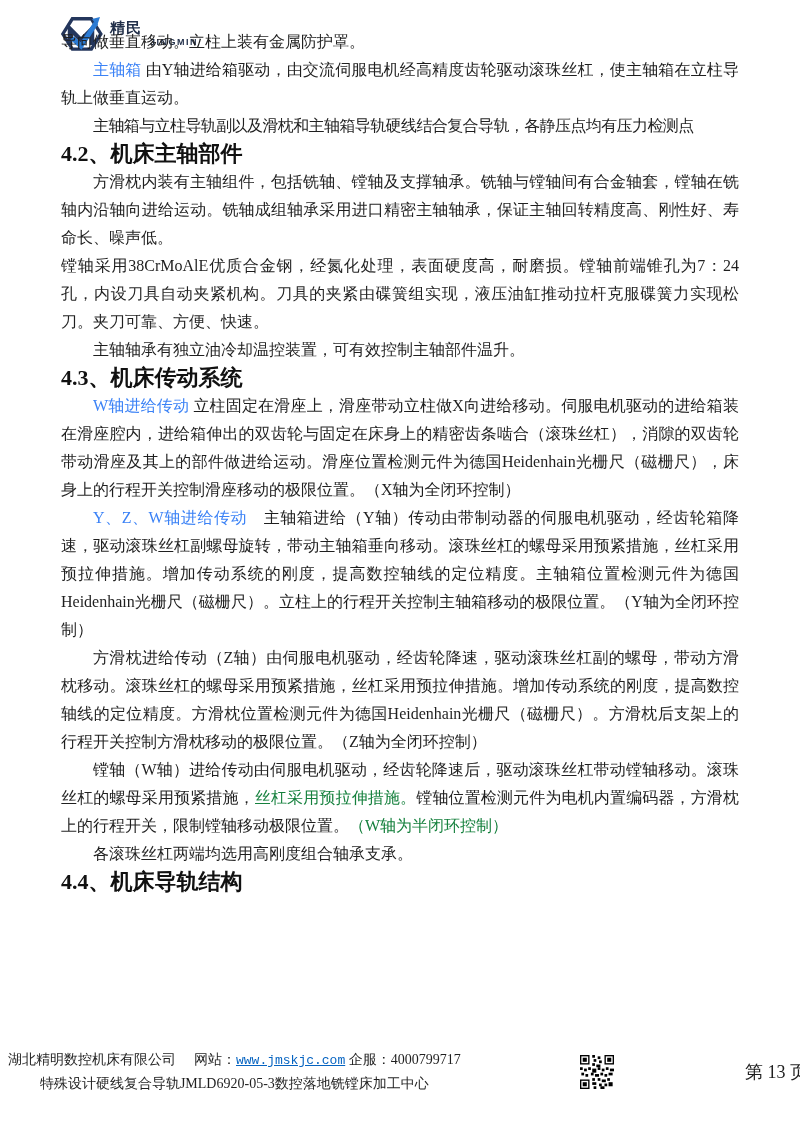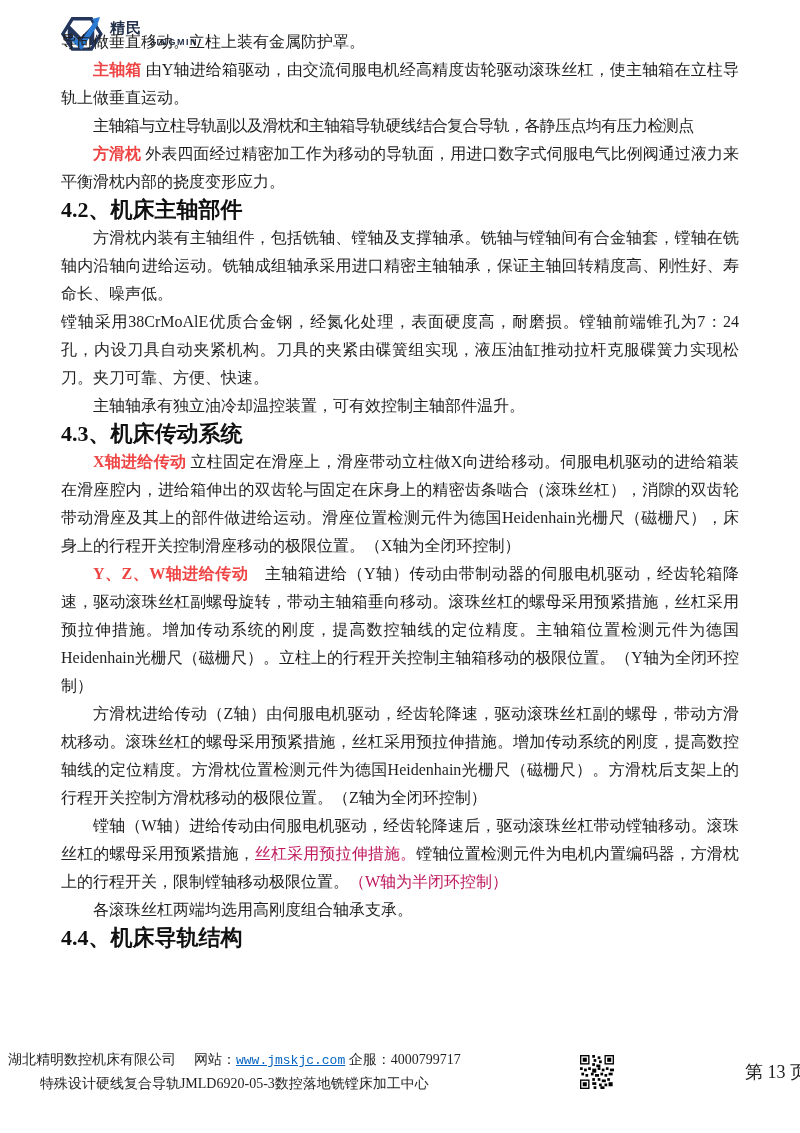--- a/index.html
+++ b/index.html
@@ -29,22 +29,22 @@
     font-size:16px;line-height:28px;
     text-align:justify;
   }
   .content p{margin:0;text-indent:2em;}
   .content p.noindent{text-indent:0;}
   .content p.tight{letter-spacing:-0.6px;}
   .content h2{
     margin:0;font-size:22px;line-height:28px;font-weight:bold;color:#111;
     text-align:left;
   }
-  .content b{font-weight:bold;color:#ef4444;}
-  .green{color:#be185d;}
+  .content b{font-weight:normal;color:#3b82f6;}
+  .green{color:#15803d;}
   
   .footer{
     position:absolute;left:8px;bottom:38px;width:800px;
     display:flex;align-items:center;justify-content:space-between;gap:10px;
     font-size:14px;color:#1f1f1f;
   }
   .f-left{display:flex;flex-direction:column;align-items:center;line-height:23px;}
   .f-line1{white-space:nowrap;}
   .f-gap{display:inline-block;width:18px;}
   .link{color:#0563c1;text-decoration:underline;cursor:pointer;font-family:"Liberation Mono","DejaVu Sans Mono",monospace;font-size:13px;}
@@ -69,34 +69,33 @@
     </div>
   </div>
 
   <div class="content">
     <p class="noindent">导向做垂直移动。立柱上装有金属防护罩。</p>
 
     <p><b>主轴箱</b><span> 由Y轴进给箱驱动，由交流伺服电机经高精度齿轮驱动滚珠丝杠，使主轴箱在立柱导轨上做垂直运动。</span></p>
 
     <p class="tight">主轴箱与立柱导轨副以及滑枕和主轴箱导轨硬线结合复合导轨，各静压点均有压力检测点</p>
 
-    <p><b>方滑枕</b><span> 外表四面经过精密加工作为移动的导轨面，用进口数字式伺服电气比例阀通过液力来平衡滑枕内部的挠度变形应力。</span></p>
 
     <h2>4.2、机床主轴部件</h2>
 
     <p>方滑枕内装有主轴组件，包括铣轴、镗轴及支撑轴承。铣轴与镗轴间有合金轴套，镗轴在铣轴内沿轴向进给运动。铣轴成组轴承采用进口精密主轴轴承，保证主轴回转精度高、刚性好、寿命长、噪声低。</p>
 
     <p class="noindent">镗轴采用38CrMoAlE优质合金钢，经氮化处理，表面硬度高，耐磨损。镗轴前端锥孔为7：24孔，内设刀具自动夹紧机构。刀具的夹紧由碟簧组实现，液压油缸推动拉杆克服碟簧力实现松刀。夹刀可靠、方便、快速。</p>
 
     <p>主轴轴承有独立油冷却温控装置，可有效控制主轴部件温升。</p>
 
     <h2>4.3、机床传动系统</h2>
 
 
-    <p><b>X轴进给传动</b><span> 立柱固定在滑座上，滑座带动立柱做X向进给移动。伺服电机驱动的进给箱装在滑座腔内，进给箱伸出的双齿轮与固定在床身上的精密齿条啮合（滚珠丝杠），消隙的双齿轮带动滑座及其上的部件做进给运动。滑座位置检测元件为德国Heidenhain光栅尺（磁栅尺），床身上的行程开关控制滑座移动的极限位置。（X轴为全闭环控制）</span></p>
+    <p><b>W轴进给传动</b><span> 立柱固定在滑座上，滑座带动立柱做X向进给移动。伺服电机驱动的进给箱装在滑座腔内，进给箱伸出的双齿轮与固定在床身上的精密齿条啮合（滚珠丝杠），消隙的双齿轮带动滑座及其上的部件做进给运动。滑座位置检测元件为德国Heidenhain光栅尺（磁栅尺），床身上的行程开关控制滑座移动的极限位置。（X轴为全闭环控制）</span></p>
 
     <p><b>Y、Z、W轴进给传动</b><span>　主轴箱进给（Y轴）传动由带制动器的伺服电机驱动，经齿轮箱降速，驱动滚珠丝杠副螺母旋转，带动主轴箱垂向移动。滚珠丝杠的螺母采用预紧措施，丝杠采用预拉伸措施。增加传动系统的刚度，提高数控轴线的定位精度。主轴箱位置检测元件为德国Heidenhain光栅尺（磁栅尺）。立柱上的行程开关控制主轴箱移动的极限位置。（Y轴为全闭环控制）</span></p>
 
     <p>方滑枕进给传动（Z轴）由伺服电机驱动，经齿轮降速，驱动滚珠丝杠副的螺母，带动方滑枕移动。滚珠丝杠的螺母采用预紧措施，丝杠采用预拉伸措施。增加传动系统的刚度，提高数控轴线的定位精度。方滑枕位置检测元件为德国Heidenhain光栅尺（磁栅尺）。方滑枕后支架上的行程开关控制方滑枕移动的极限位置。（Z轴为全闭环控制）</p>
 
     <p><span>镗轴（W轴）进给传动由伺服电机驱动，经齿轮降速后，驱动滚珠丝杠带动镗轴移动。滚珠丝杠的螺母采用预紧措施，</span><span class="green">丝杠采用预拉伸措施。</span><span>镗轴位置检测元件为电机内置编码器，方滑枕上的行程开关，限制镗轴移动极限位置。</span><span class="green">（W轴为半闭环控制）</span></p>
 
     <p>各滚珠丝杠两端均选用高刚度组合轴承支承。</p>
 
     <h2>4.4、机床导轨结构</h2>

